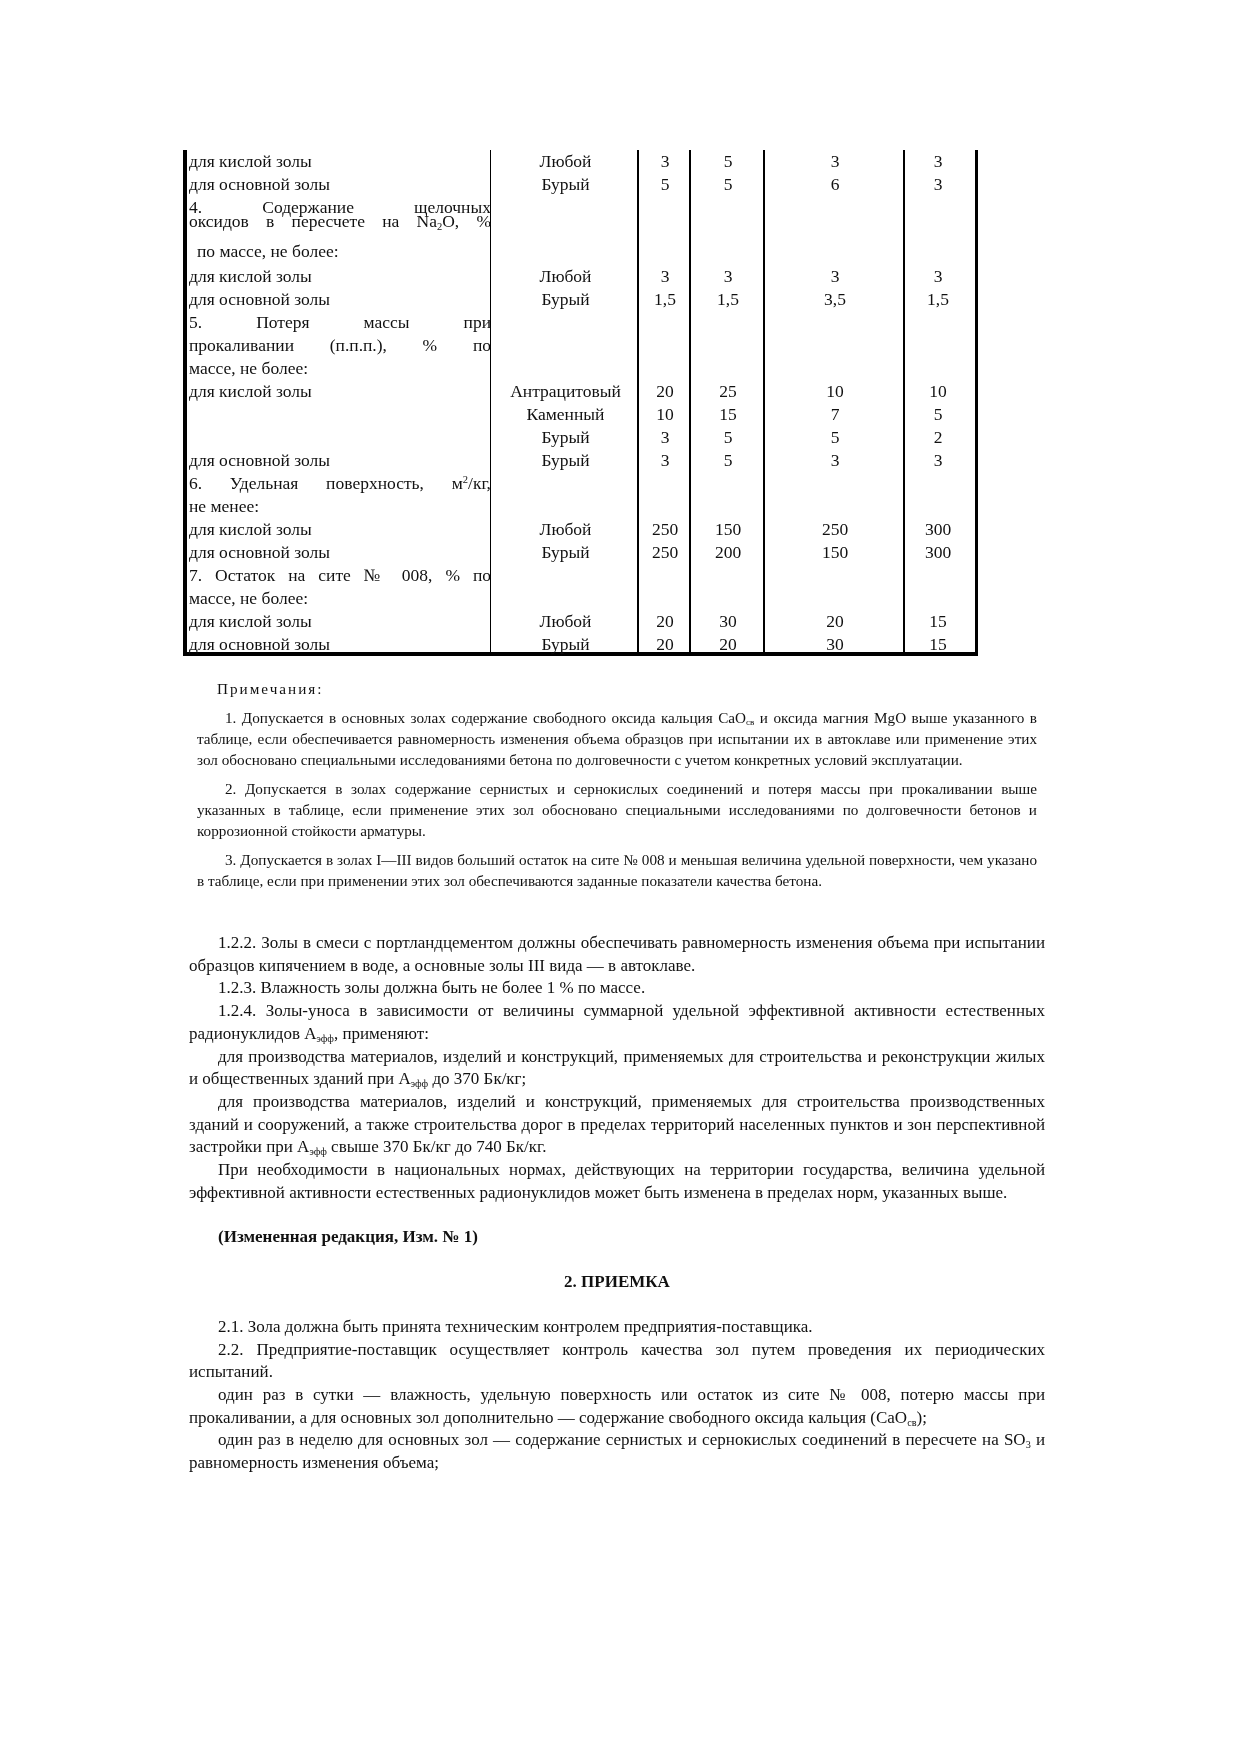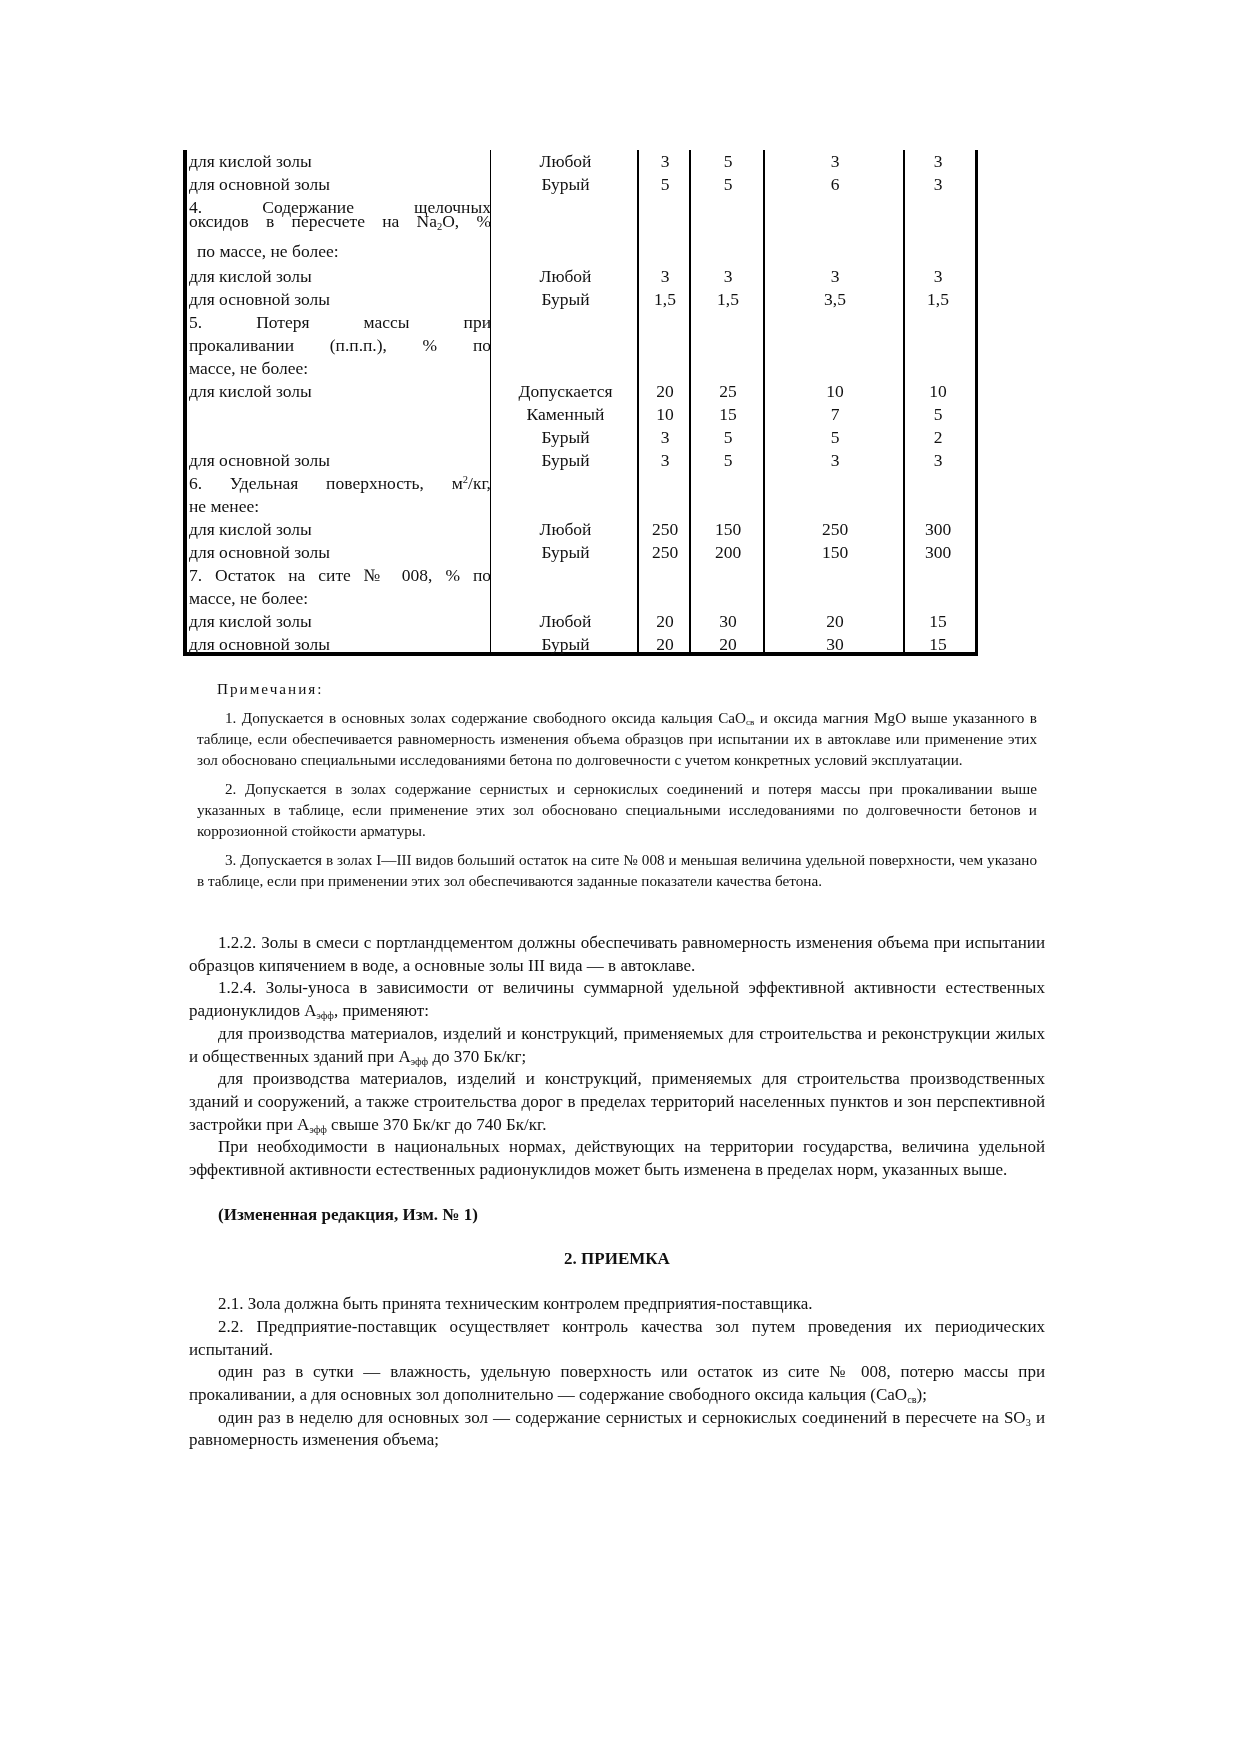--- a/index.html
+++ b/index.html
@@ -94,21 +94,21 @@
         <div class="cell c-label just">5. Потеря массы при</div>
       </div>
       <div class="row" style="top: 334px; width: 1240px; padding-left: 43px;">
         <div class="cell c-label just">прокаливании (п.п.п.), % по</div>
       </div>
       <div class="row" style="top: 357px; width: 1240px;">
         <div class="cell c-label">массе, не более:</div>
       </div>
       <div class="row" style="top: 380px; width: 1240px;">
         <div class="cell c-label">для кислой золы</div>
-        <div class="cell c-coal">Допускается</div>
+        <div class="cell c-coal">Антрацитовый</div>
         <div class="cell c-v1">20</div>
         <div class="cell c-v2">25</div>
         <div class="cell c-v3">10</div>
         <div class="cell c-v4">10</div>
       </div>
       <div class="row" style="top: 403px; width: 1240px;">
         <div class="cell c-label"></div>
         <div class="cell c-coal">Каменный</div>
         <div class="cell c-v1">10</div>
         <div class="cell c-v2">15</div>
@@ -179,20 +179,21 @@
 
   <div class="notes">
     <div class="head">Примечания:</div>
     <p><span>1. Допускается в основных золах содержание свободного оксида кальция CaO</span><sub>св</sub><span> и оксида магния MgO выше указанного в таблице, если обеспечивается равномерность изменения объема образцов при испытании их в автоклаве или применение этих зол обосновано специальными исследованиями бетона по долговечности с учетом конкретных условий эксплуатации.</span></p>
     <p>2. Допускается в золах содержание сернистых и сернокислых соединений и потеря массы при прокаливании выше указанных в таблице, если применение этих зол обосновано специальными исследованиями по долговечности бетонов и коррозионной стойкости арматуры.</p>
     <p>3. Допускается в золах I—III видов больший остаток на сите № 008 и меньшая величина удельной поверхности, чем указано в таблице, если при применении этих зол обеспечиваются заданные показатели качества бетона.</p>
   </div>
 
   <div class="body">
     <p>1.2.2. Золы в смеси с портландцементом должны обеспечивать равномерность изменения объема при испытании образцов кипячением в воде, а основные золы III вида — в автоклаве.</p>
+    <p>1.2.3. Влажность золы должна быть не более 1 % по массе.</p>
     <p><span>1.2.4. Золы-уноса в зависимости от величины суммарной удельной эффективной активности естественных радионуклидов А</span><sub>эфф</sub><span>, применяют:</span></p>
     <p><span>для производства материалов, изделий и конструкций, применяемых для строительства и реконструкции жилых и общественных зданий при А</span><sub>эфф</sub><span> до 370 Бк/кг;</span></p>
     <p><span>для производства материалов, изделий и конструкций, применяемых для строительства производственных зданий и сооружений, а также строительства дорог в пределах территорий населенных пунктов и зон перспективной застройки при А</span><sub>эфф</sub><span> свыше 370 Бк/кг до 740 Бк/кг.</span></p>
     <p>При необходимости в национальных нормах, действующих на территории государства, величина удельной эффективной активности естественных радионуклидов может быть изменена в пределах норм, указанных выше.</p>
     <div class="gap"></div>
     <p class="bold">(Измененная редакция, Изм. № 1)</p>
     <div class="gap"></div>
     <p class="center">2. ПРИЕМКА</p>
     <div class="gap"></div>
     <p>2.1. Зола должна быть принята техническим контролем предприятия-поставщика.</p>

